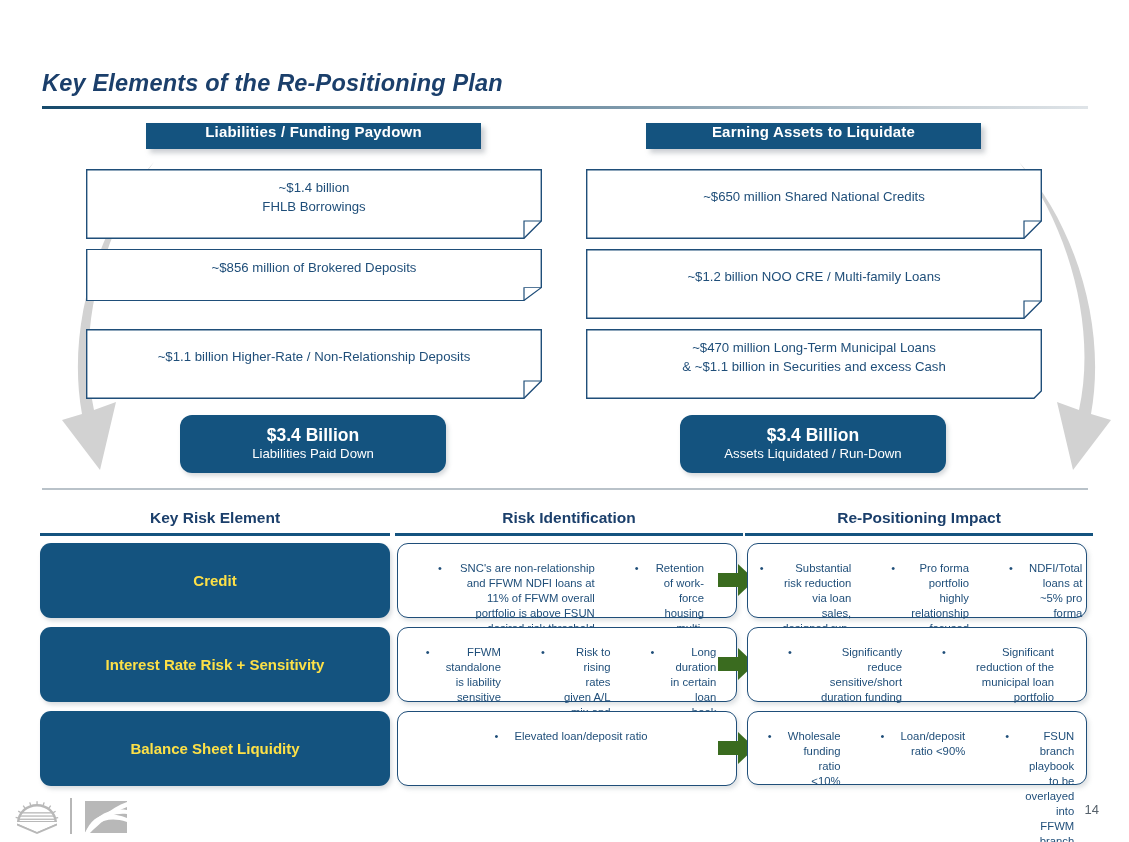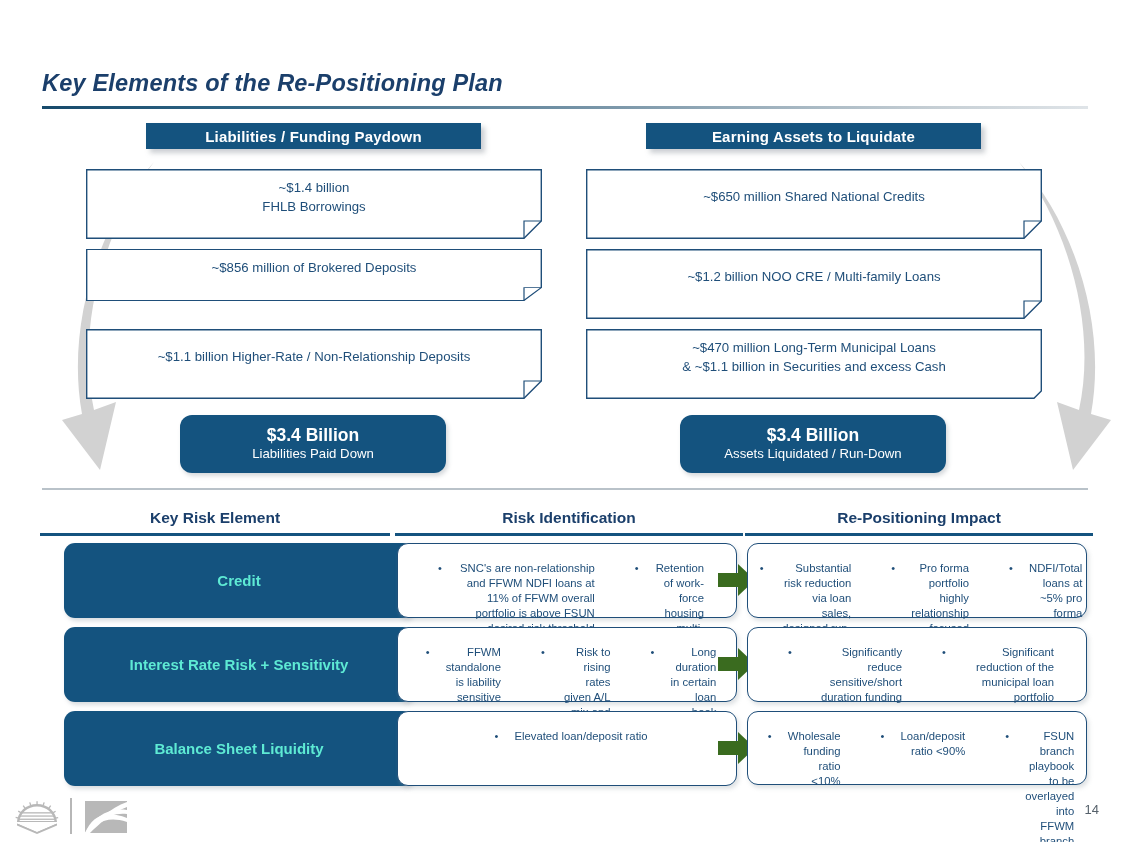--- a/index.html
+++ b/index.html
@@ -38,21 +38,20 @@
 
   
   .sec-header {
     position: absolute;
     height: 26px;
     background: #14537f;
     color: #ffffff;
     font-size: 15px;
     font-weight: bold;
     display: flex;
-    align-items: center;
     justify-content: center;
     box-shadow: 4px 4px 5px rgba(120,130,140,0.38);
     letter-spacing: 0.2px;
   }
   #hdr-left  { left: 146px; top: 123px; width: 335px; }
   #hdr-right { left: 646px; top: 123px; width: 335px; }
 
   
   .doc-box {
     position: absolute;
@@ -153,29 +152,28 @@
   #chr-0 { left: 40px;  width: 350px; }
   #chr-1 { left: 395px; width: 348px; }
   #chr-2 { left: 745px; width: 348px; }
 
   .risk-label {
     position: absolute;
     left: 40px;
     width: 350px;
     background: #14537f;
     border-radius: 11px;
-    color: #5eead4;
+    color: #fde047;
     font-size: 15px;
     font-weight: bold;
     display: flex;
     align-items: center;
     justify-content: center;
     text-align: center;
     box-shadow: 2px 3px 4px rgba(120,130,140,0.28);
-    margin-left: 24px;
   }
 
   .risk-cell {
     position: absolute;
     background: #ffffff;
     border: 1.4px solid #1f4e79;
     border-radius: 11px;
     box-sizing: border-box;
     box-shadow: 2px 3px 4px rgba(150,158,166,0.30);
   }

